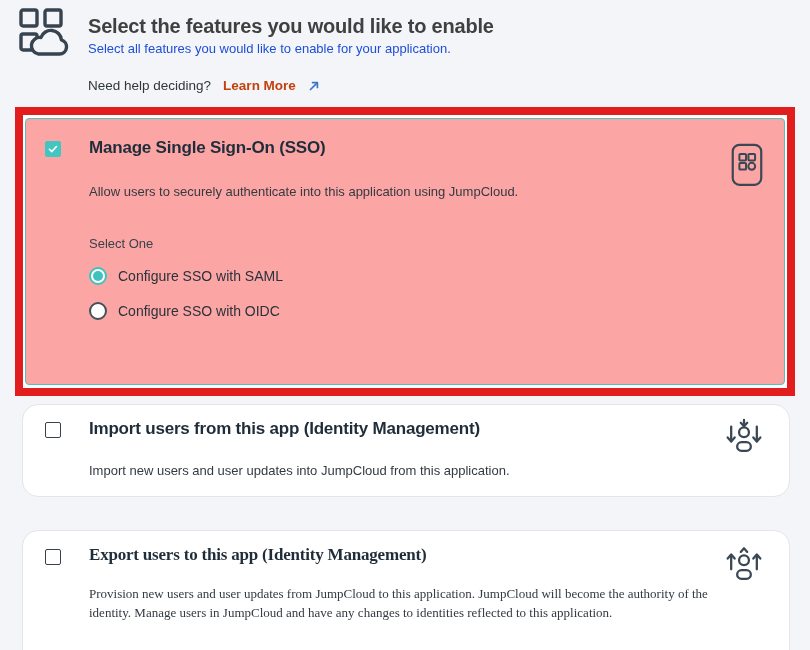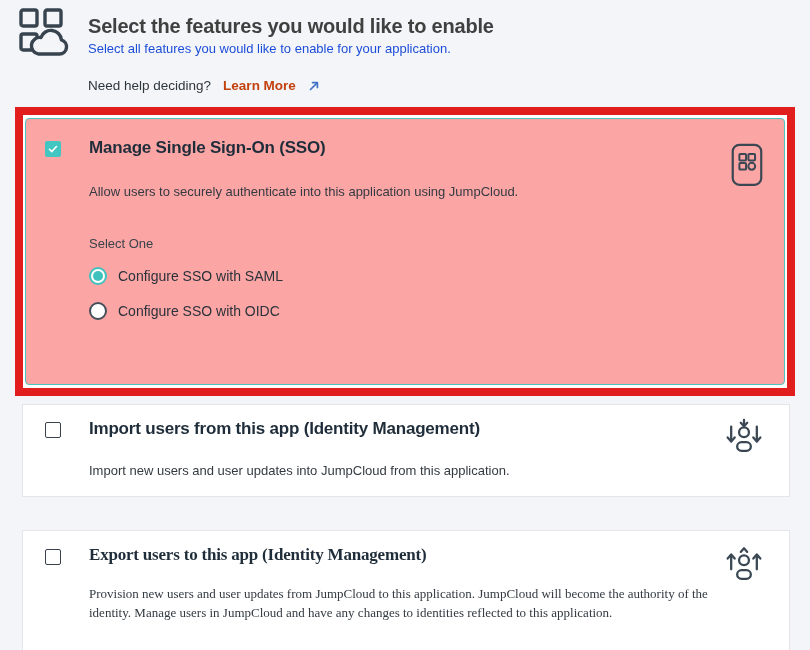--- a/index.html
+++ b/index.html
@@ -33,21 +33,21 @@
     border:8px solid #e11d1d; background:#ffffff;
   }
   .sso-card {
     position:absolute; left:2px; top:3px; right:2px; bottom:3px;
     background:#fca5a5; border:1px solid #4cc5c1; border-radius:4px;
   }
 
   
   .card {
     position:absolute; left:22px; width:768px;
-    background:#ffffff; border:1px solid #e4e4ea; border-radius:0;padding-left:22px;
+    background:#ffffff; border:1px solid #e4e4ea; border-radius:16px;padding-left:22px;
   }
   .card-import { top:404px; height:93px; }
   .card-export { top:530px; height:136px;font-family:Liberation Serif, serif; }
 
   .feature-title { font-size:17px; font-weight:700; color:#1f2d3a; letter-spacing:-0.2px; }
   .feature-desc  { font-size:13px; color:#333a41; line-height:1.45; }
 
   
   .checkbox {
     width:16px; height:16px; border-radius:2px; cursor:pointer;

